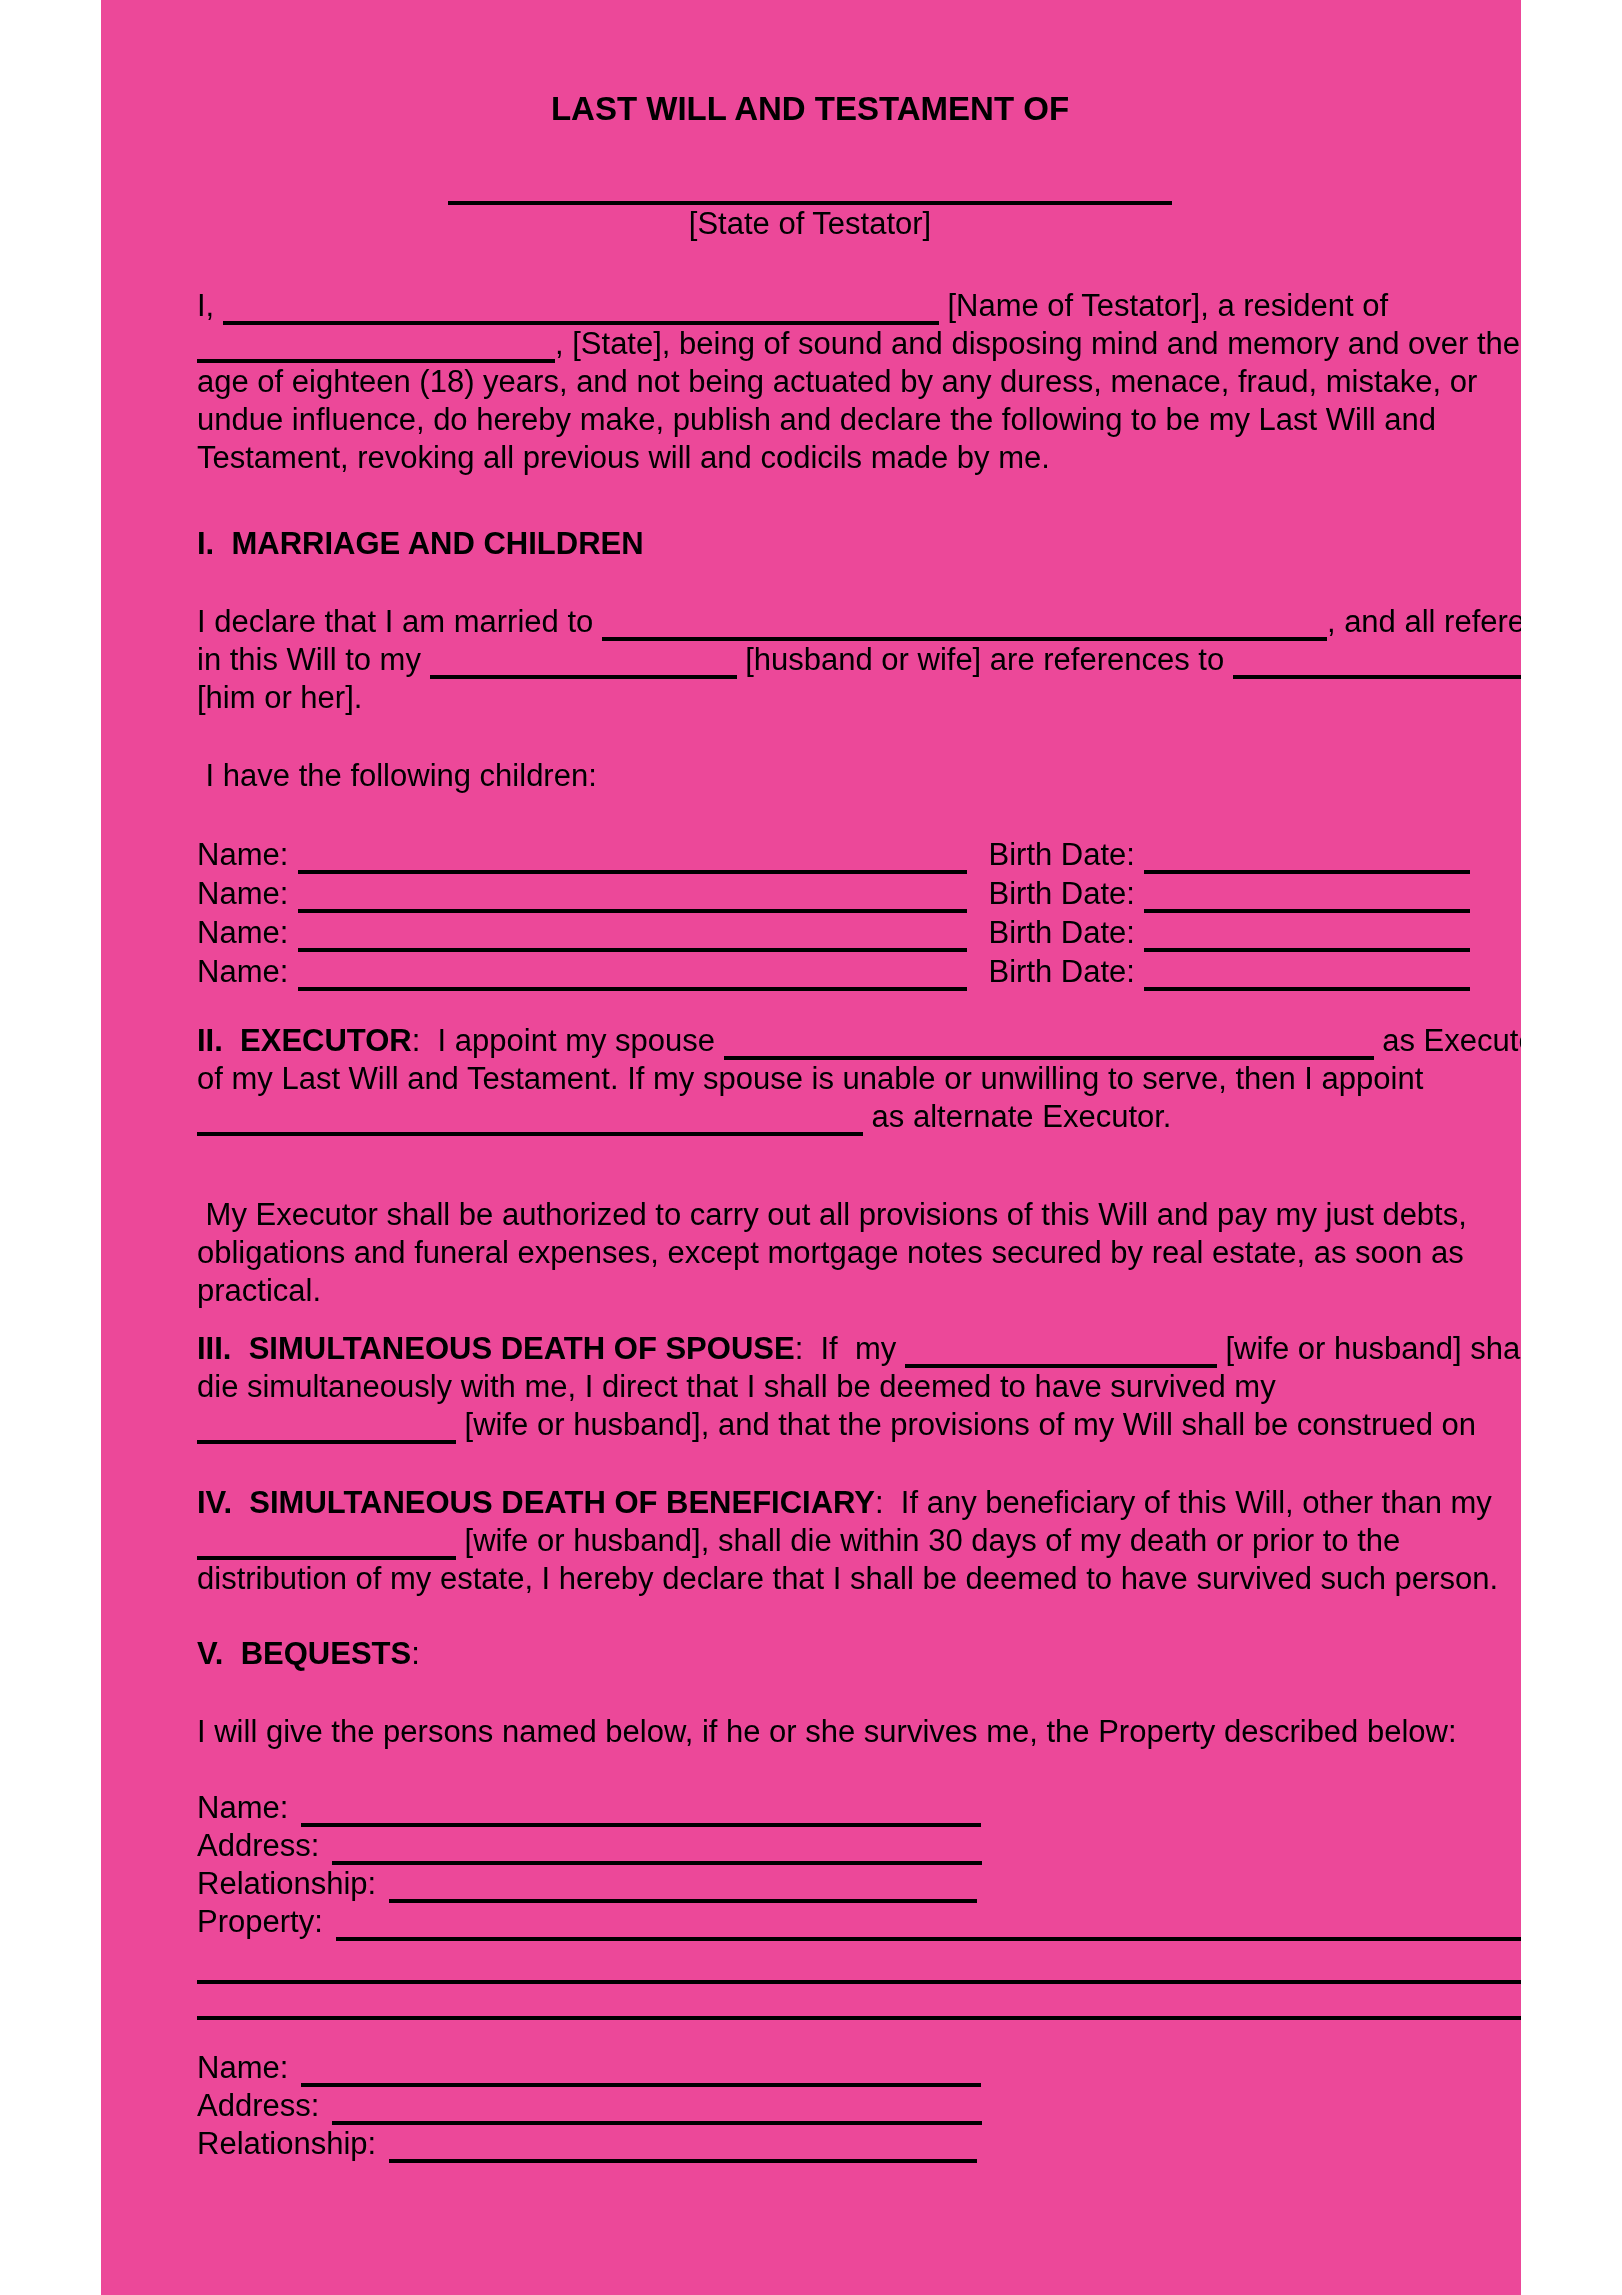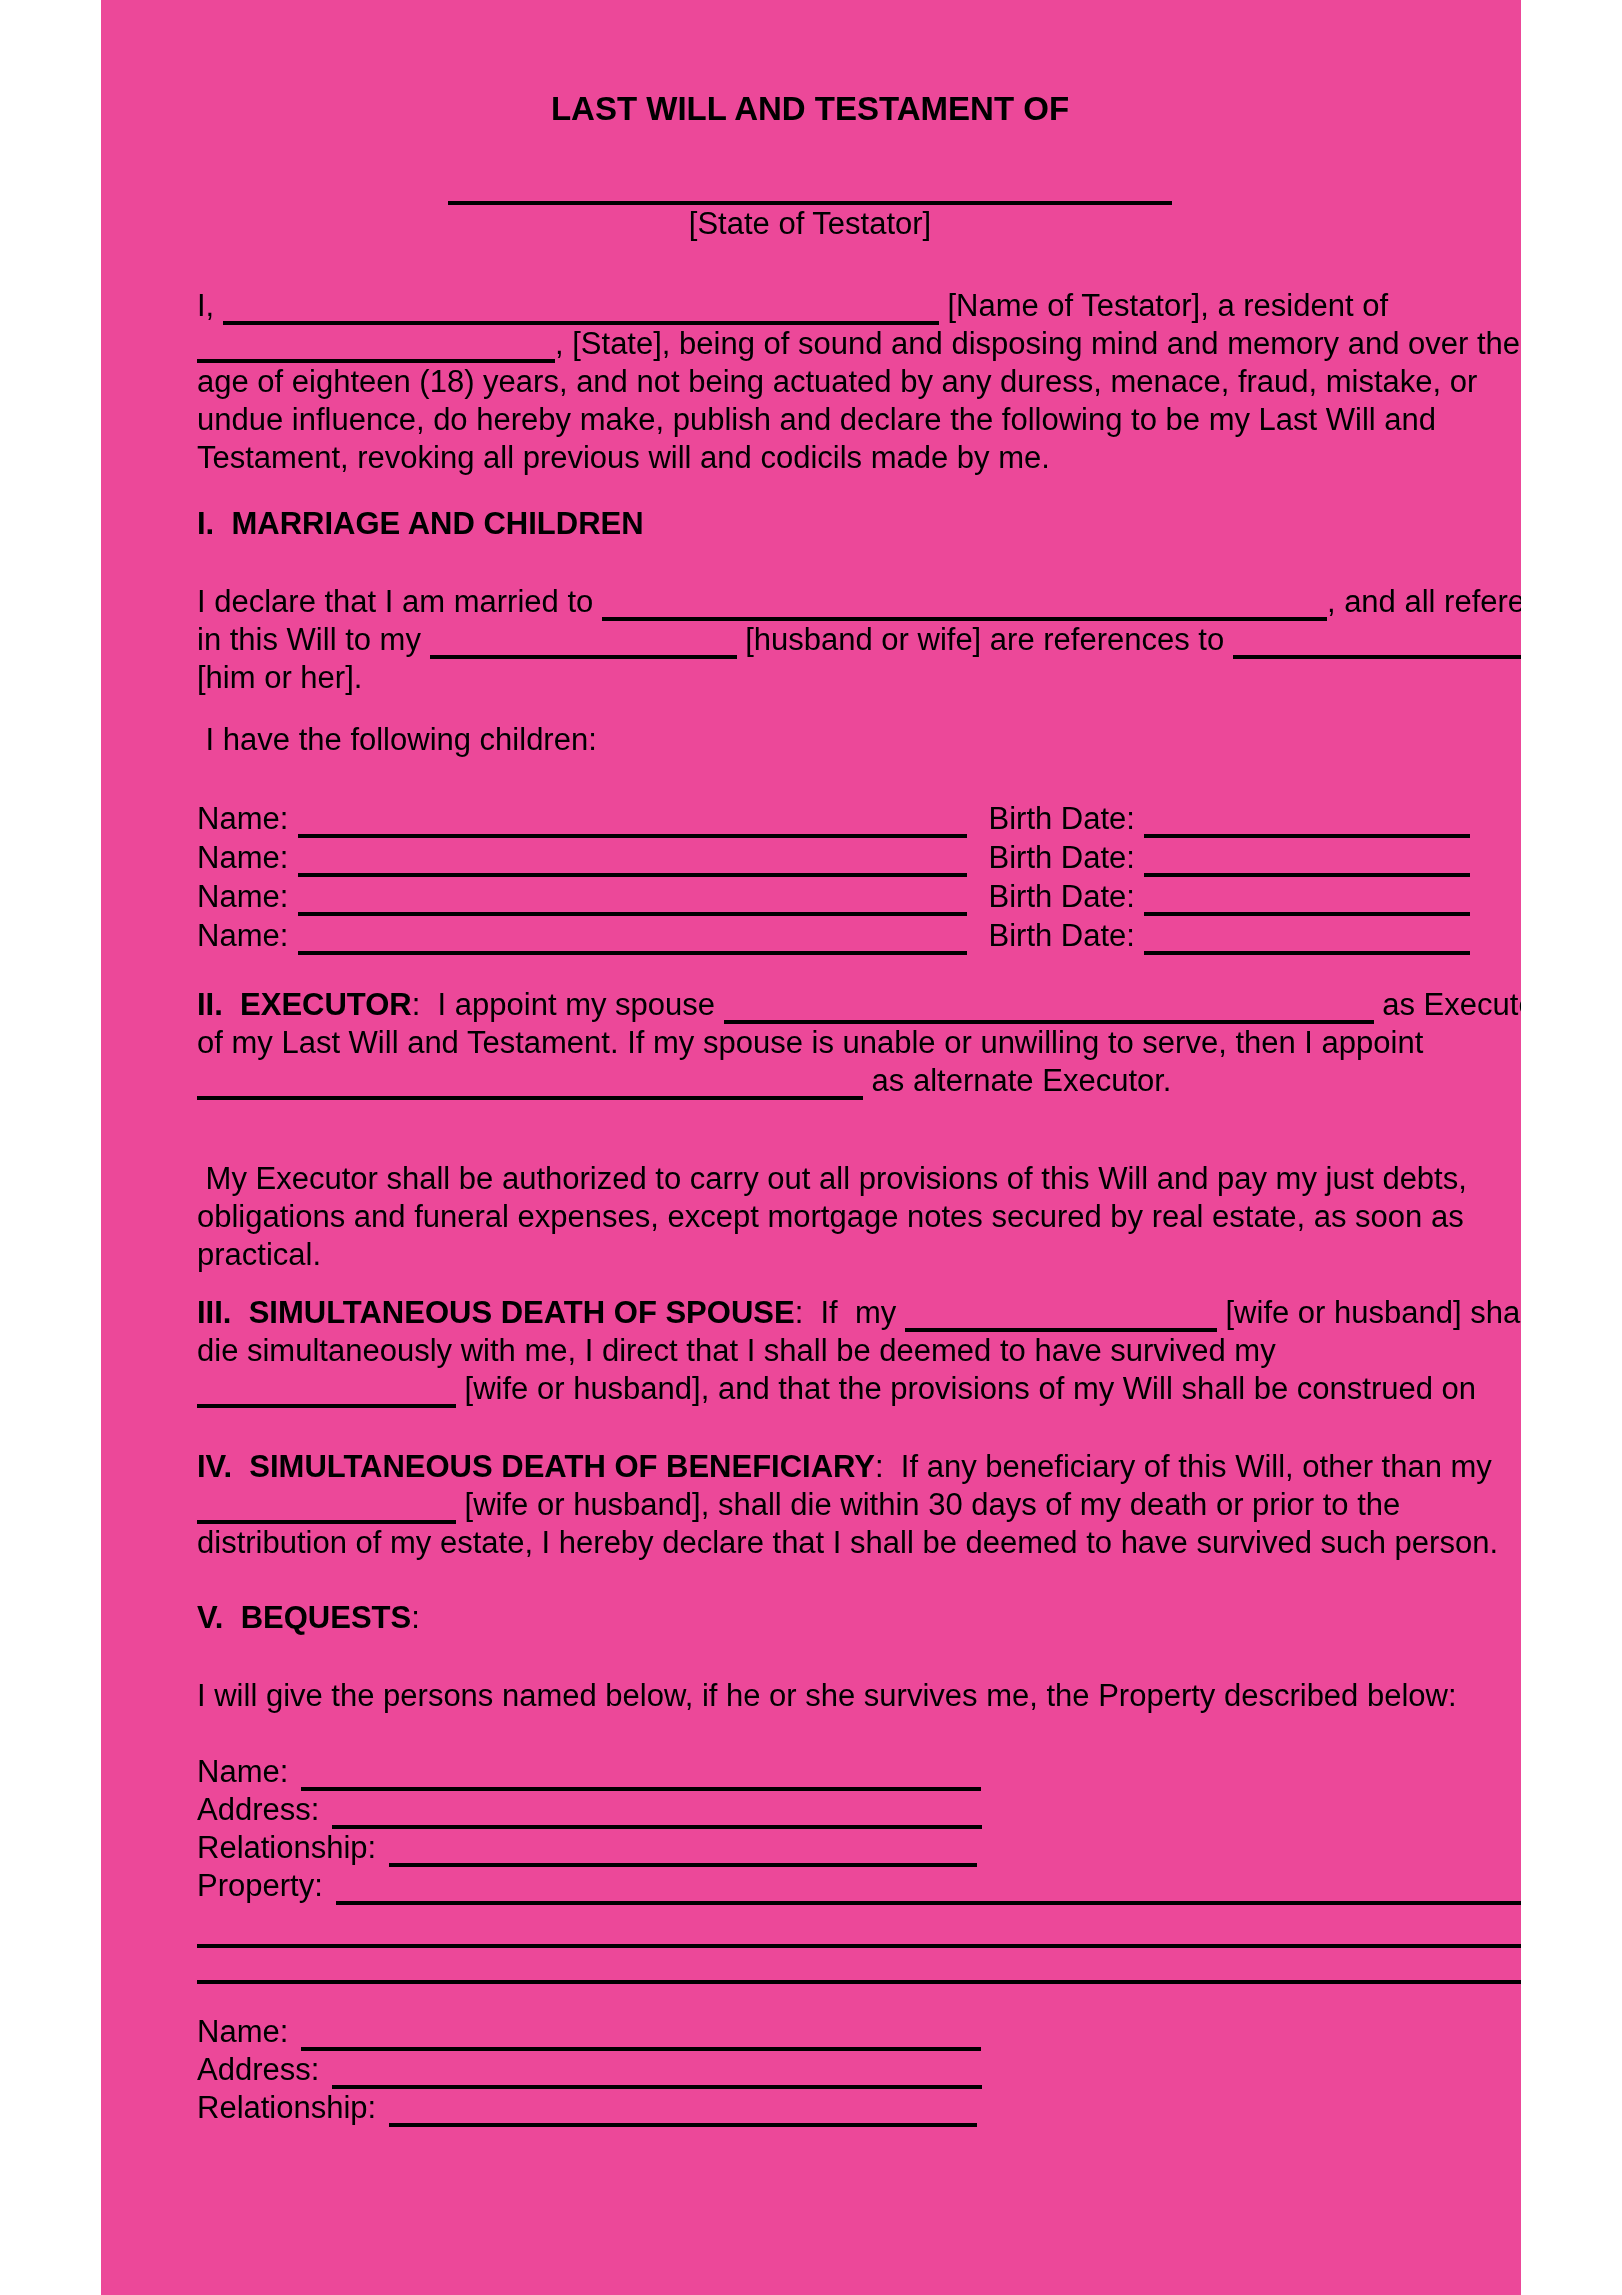--- a/index.html
+++ b/index.html
@@ -85,29 +85,29 @@
   <div class="caption">[State of Testator]</div>
 
   <div style="margin-top:44px;">
     <div class="line"><span>I, </span><span class="blank b780"></span><span> [Name of Testator], a resident of</span></div>
     <div class="line"><span class="blank b390"></span><span>, [State], being of sound and disposing mind and memory and over the</span></div>
     <div class="line">age of eighteen (18) years, and not being actuated by any duress, menace, fraud, mistake, or</div>
     <div class="line">undue influence, do hereby make, publish and declare the following to be my Last Will and</div>
     <div class="line">Testament, revoking all previous will and codicils made by me.</div>
   </div>
 
-  <div class="line bold" style="margin-top:28px;">I.  MARRIAGE AND CHILDREN</div>
+  <div class="line bold" style="margin-top:48px;">I.  MARRIAGE AND CHILDREN</div>
 
   <div style="margin-top:40px;">
     <div class="line"><span>I declare that I am married to </span><span class="blank b790"></span><span>, and all references</span></div>
     <div class="line"><span>in this Will to my </span><span class="blank b334"></span><span> [husband or wife] are references to </span><span class="blank b340"></span></div>
     <div class="line">[him or her].</div>
   </div>
 
-  <div class="line" style="margin-top:24px;"> I have the following children:</div>
+  <div class="line" style="margin-top:40px;"> I have the following children:</div>
 
   <div style="margin-top:40px;">
     <div class="row"><span>Name:</span><span class="blank b728"></span><span class="bd-label">Birth Date:</span><span class="blank b355"></span></div>
     <div class="row"><span>Name:</span><span class="blank b728"></span><span class="bd-label">Birth Date:</span><span class="blank b355"></span></div>
     <div class="row"><span>Name:</span><span class="blank b728"></span><span class="bd-label">Birth Date:</span><span class="blank b355"></span></div>
     <div class="row"><span>Name:</span><span class="blank b728"></span><span class="bd-label">Birth Date:</span><span class="blank b355"></span></div>
   </div>
 
   <div style="margin-top:31px;">
     <div class="line"><span class="bold">II.  EXECUTOR</span><span>:  I appoint my spouse </span><span class="blank b708"></span><span> as Executor</span></div>

